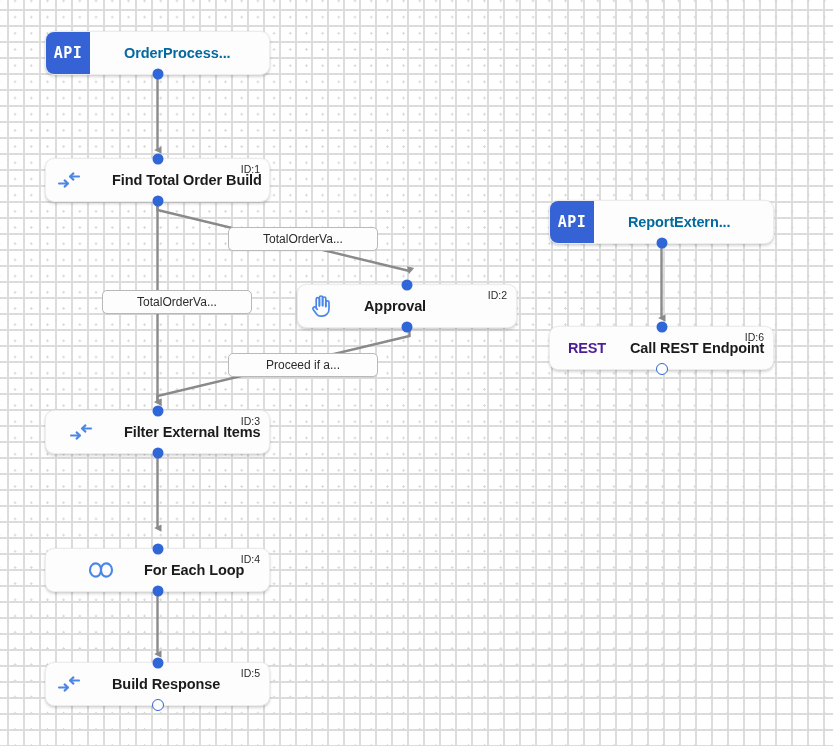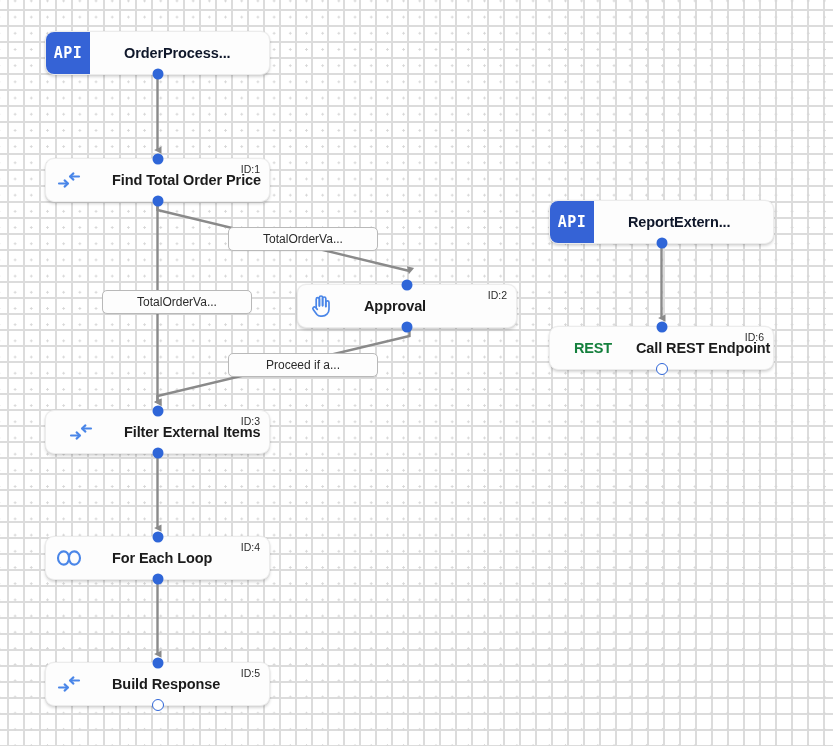--- a/index.html
+++ b/index.html
@@ -76,21 +76,21 @@
     font-family: "DejaVu Sans Mono", monospace;
     font-size: 15px;
     font-weight: 700;
     letter-spacing: 0.5px;
   }
   .start-title {
     flex: 1;
     padding-left: 14px;
     font-size: 14.5px;
     font-weight: 700;
-    color: #0f172a;
+    color: #0369a1;
     letter-spacing: -0.1px;
   }
 
   
   .node .icon-cell {
     width: 46px;
     display: flex;
     align-items: center;
     justify-content: center;
     flex: 0 0 46px;
@@ -98,26 +98,26 @@
   .node .node-title {
     font-size: 14.5px;
     font-weight: 700;
     color: #1b1b1b;
     letter-spacing: -0.1px;
     white-space: nowrap;
   }
   .node .rest-word {
     flex: 0 0 46px;
     text-align: center;
-    color: #15803d;
+    color: #4c1d95;
     font-size: 14.5px;
     font-weight: 700;
     font-family: "Liberation Sans", sans-serif;
     letter-spacing: -0.2px;
-    padding-left: 20px;
+    padding-left: 14px;
   }
   .node-id {
     position: absolute;
     top: 4px;
     right: 9px;
     font-size: 10.5px;
     color: #2b2b2b;
     font-family: "Liberation Sans", sans-serif;
     letter-spacing: 0px;
   }
@@ -217,21 +217,21 @@
     <div class="icon-cell">
       <svg class="icon-svg" width="24" height="22" viewBox="0 0 24 22">
         <g stroke="#4a86e8" stroke-width="2.1" fill="none" stroke-linecap="round" stroke-linejoin="round">
           <path d="M2,14.5 L10.5,14.5"></path>
           <path d="M7.6,11.4 L11,14.5 L7.6,17.6"></path>
           <path d="M22,7.5 L13.5,7.5"></path>
           <path d="M16.4,4.4 L13,7.5 L16.4,10.6"></path>
         </g>
       </svg>
     </div>
-    <div class="node-title">Find Total Order Price</div>
+    <div class="node-title">Find Total Order Build</div>
     <div class="node-id">ID:1</div>
     <div class="port top"></div>
     <div class="port bottom"></div>
   </div>
 
   <div class="node" style="left:297px; top:284px; width:220px; height:44px;">
     <div class="icon-cell">
       <svg class="icon-svg" width="22" height="24" viewBox="0 0 22 24">
         <g stroke="#4a86e8" stroke-width="1.7" fill="none" stroke-linecap="round" stroke-linejoin="round">
           <path d="M6.2,13.2 L6.2,5.2 a1.6,1.6 0 0 1 3.2,0 L9.4,12"></path>
@@ -259,21 +259,21 @@
           <path d="M16.4,4.4 L13,7.5 L16.4,10.6"></path>
         </g>
       </svg>
     </div>
     <div class="node-title">Filter External Items</div>
     <div class="node-id">ID:3</div>
     <div class="port top"></div>
     <div class="port bottom"></div>
   </div>
 
-  <div class="node" style="left:45px; top:536px; width:225px; height:44px;">
+  <div class="node" style="left:45px; top:548px; width:225px; height:44px;padding-left:32px;">
     <div class="icon-cell">
       <svg class="icon-svg" width="28" height="20" viewBox="0 0 28 20">
         <g stroke="#4a86e8" stroke-width="2.1" fill="none" stroke-linecap="round">
           <path d="M14,10
                    C 14,5.6 11.4,3.4 8.6,3.4
                    C 5.5,3.4 3,6.3 3,10
                    C 3,13.7 5.5,16.6 8.6,16.6
                    C 11.4,16.6 14,14.4 14,10
                    C 14,5.6 16.6,3.4 19.4,3.4
                    C 22.5,3.4 25,6.3 25,10

